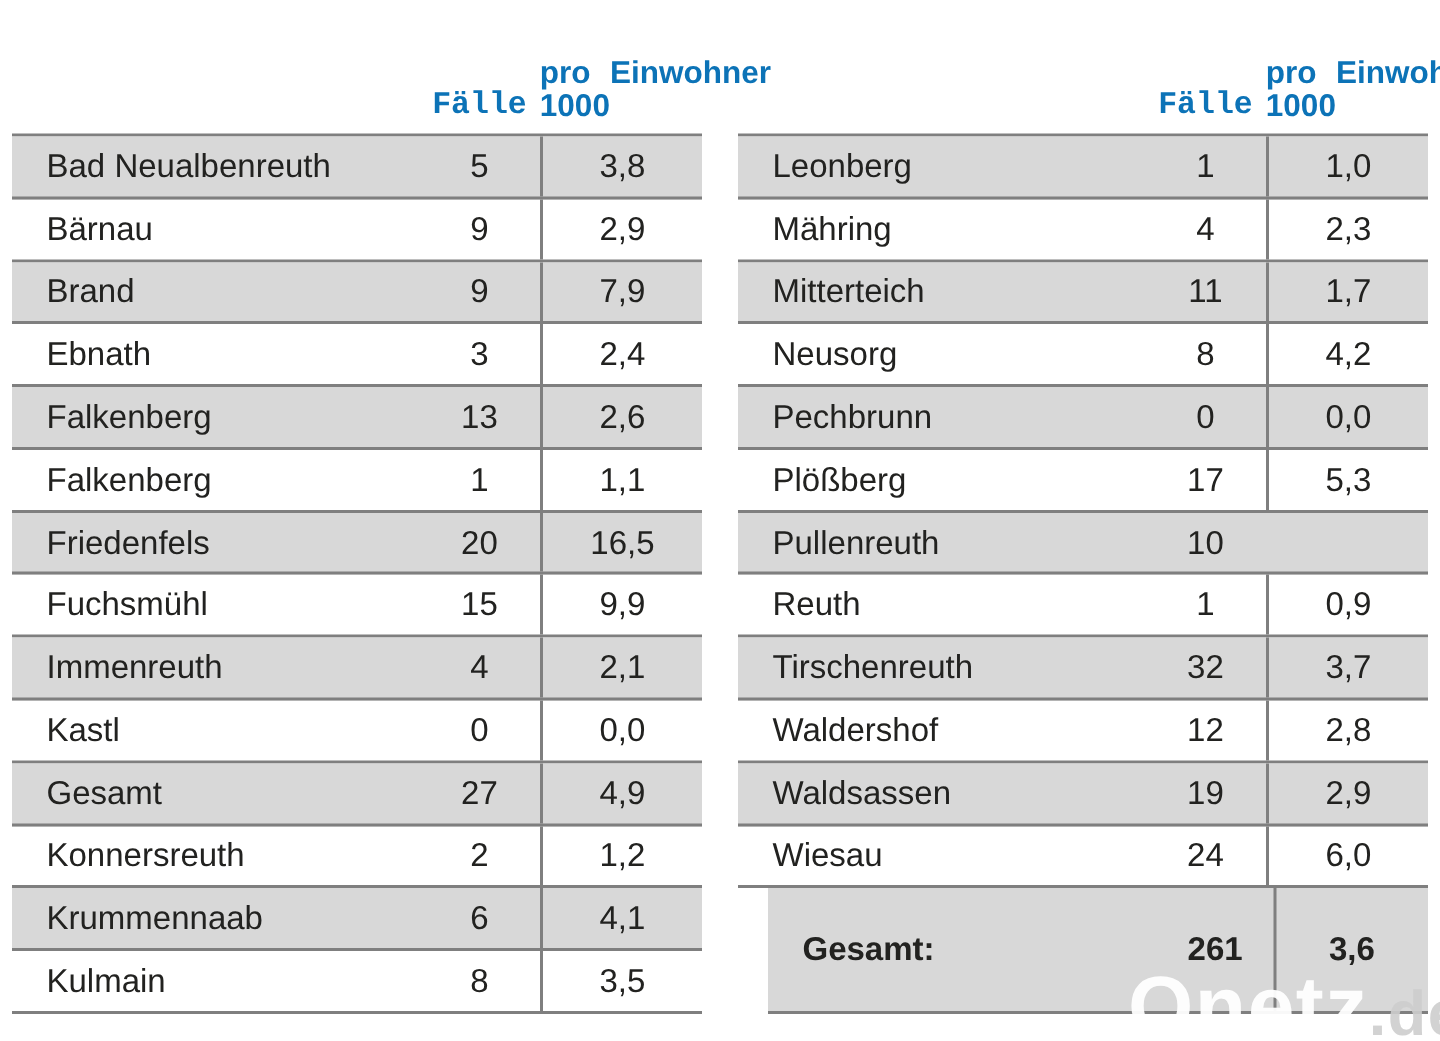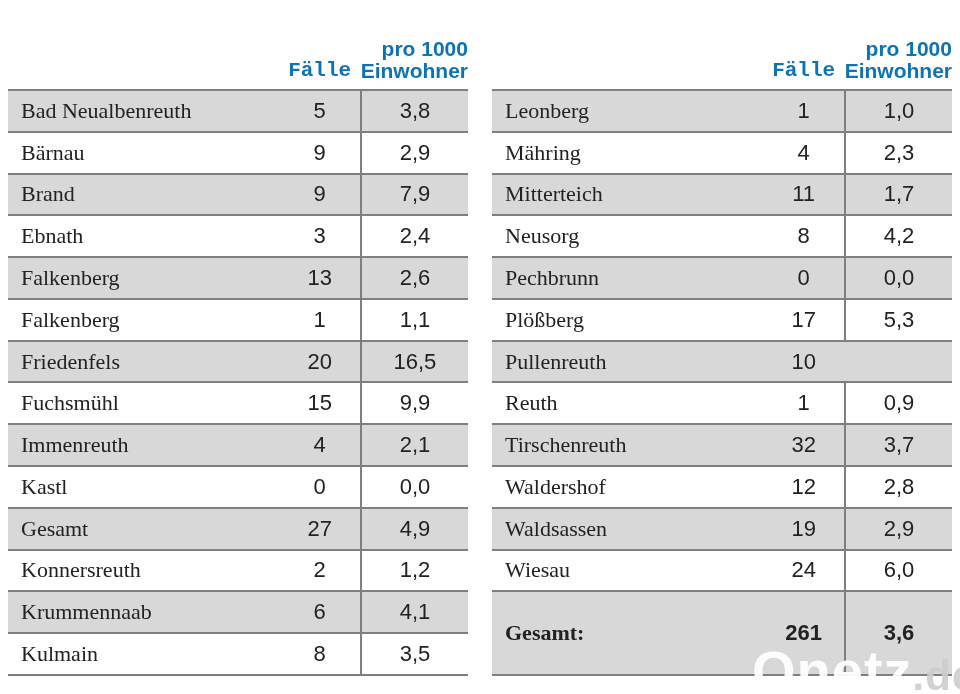--- a/index.html
+++ b/index.html
@@ -9,32 +9,32 @@
   }
   .tbl{position:absolute;top:0;width:460px;}
   .tbl-left{left:8px;}
   .tbl-right{left:492px;}
   .thead{
     height:89px;box-sizing:border-box;display:flex;align-items:flex-end;
     padding-bottom:7px;color:#0c73b7;font-weight:bold;font-size:21px;line-height:22px;
   }
   .h-name{width:59%;}
   .h-cases{width:17.5%;text-align:center;font-family:Liberation Mono, monospace;}
-  .h-per{width:23.5%;text-align:right;display:flex;flex-direction:column;}
+  .h-per{width:23.5%;text-align:left;display:flex;flex-direction:row;}
   .tbody{border-top:2px solid #7f7f7f;}
   .row{
     display:flex;height:41.786px;box-sizing:border-box;
     border-bottom:2px solid #7f7f7f;font-size:22px;
   }
   .row.shaded{background:#d8d8d8;}
   .c{display:flex;align-items:center;height:100%;box-sizing:border-box;}
-  .c.name{width:59%;padding-left:13px;font-family:Liberation Serif, serif;}
+  .c.name{width:59%;padding-left:23px;}
   .c.cases{width:17.5%;justify-content:center;}
   .c.per{width:23.5%;justify-content:center;border-left:2px solid #7f7f7f;}
-  .row.total{height:83.5px;background:#d8d8d8;font-weight:bold;}
+  .row.total{height:83.5px;background:#d8d8d8;font-weight:bold;margin-left:20px;}
   .watermark{
     position:absolute;left:752px;top:638px;white-space:nowrap;z-index:5;
     font-weight:bold;letter-spacing:1px;
   }
   .wm-brand{font-size:56px;color:rgba(255,255,255,0.95);}
   .wm-suffix{font-size:42px;color:rgba(205,205,205,0.9);}
 </style>
 </head>
 <body>
 

